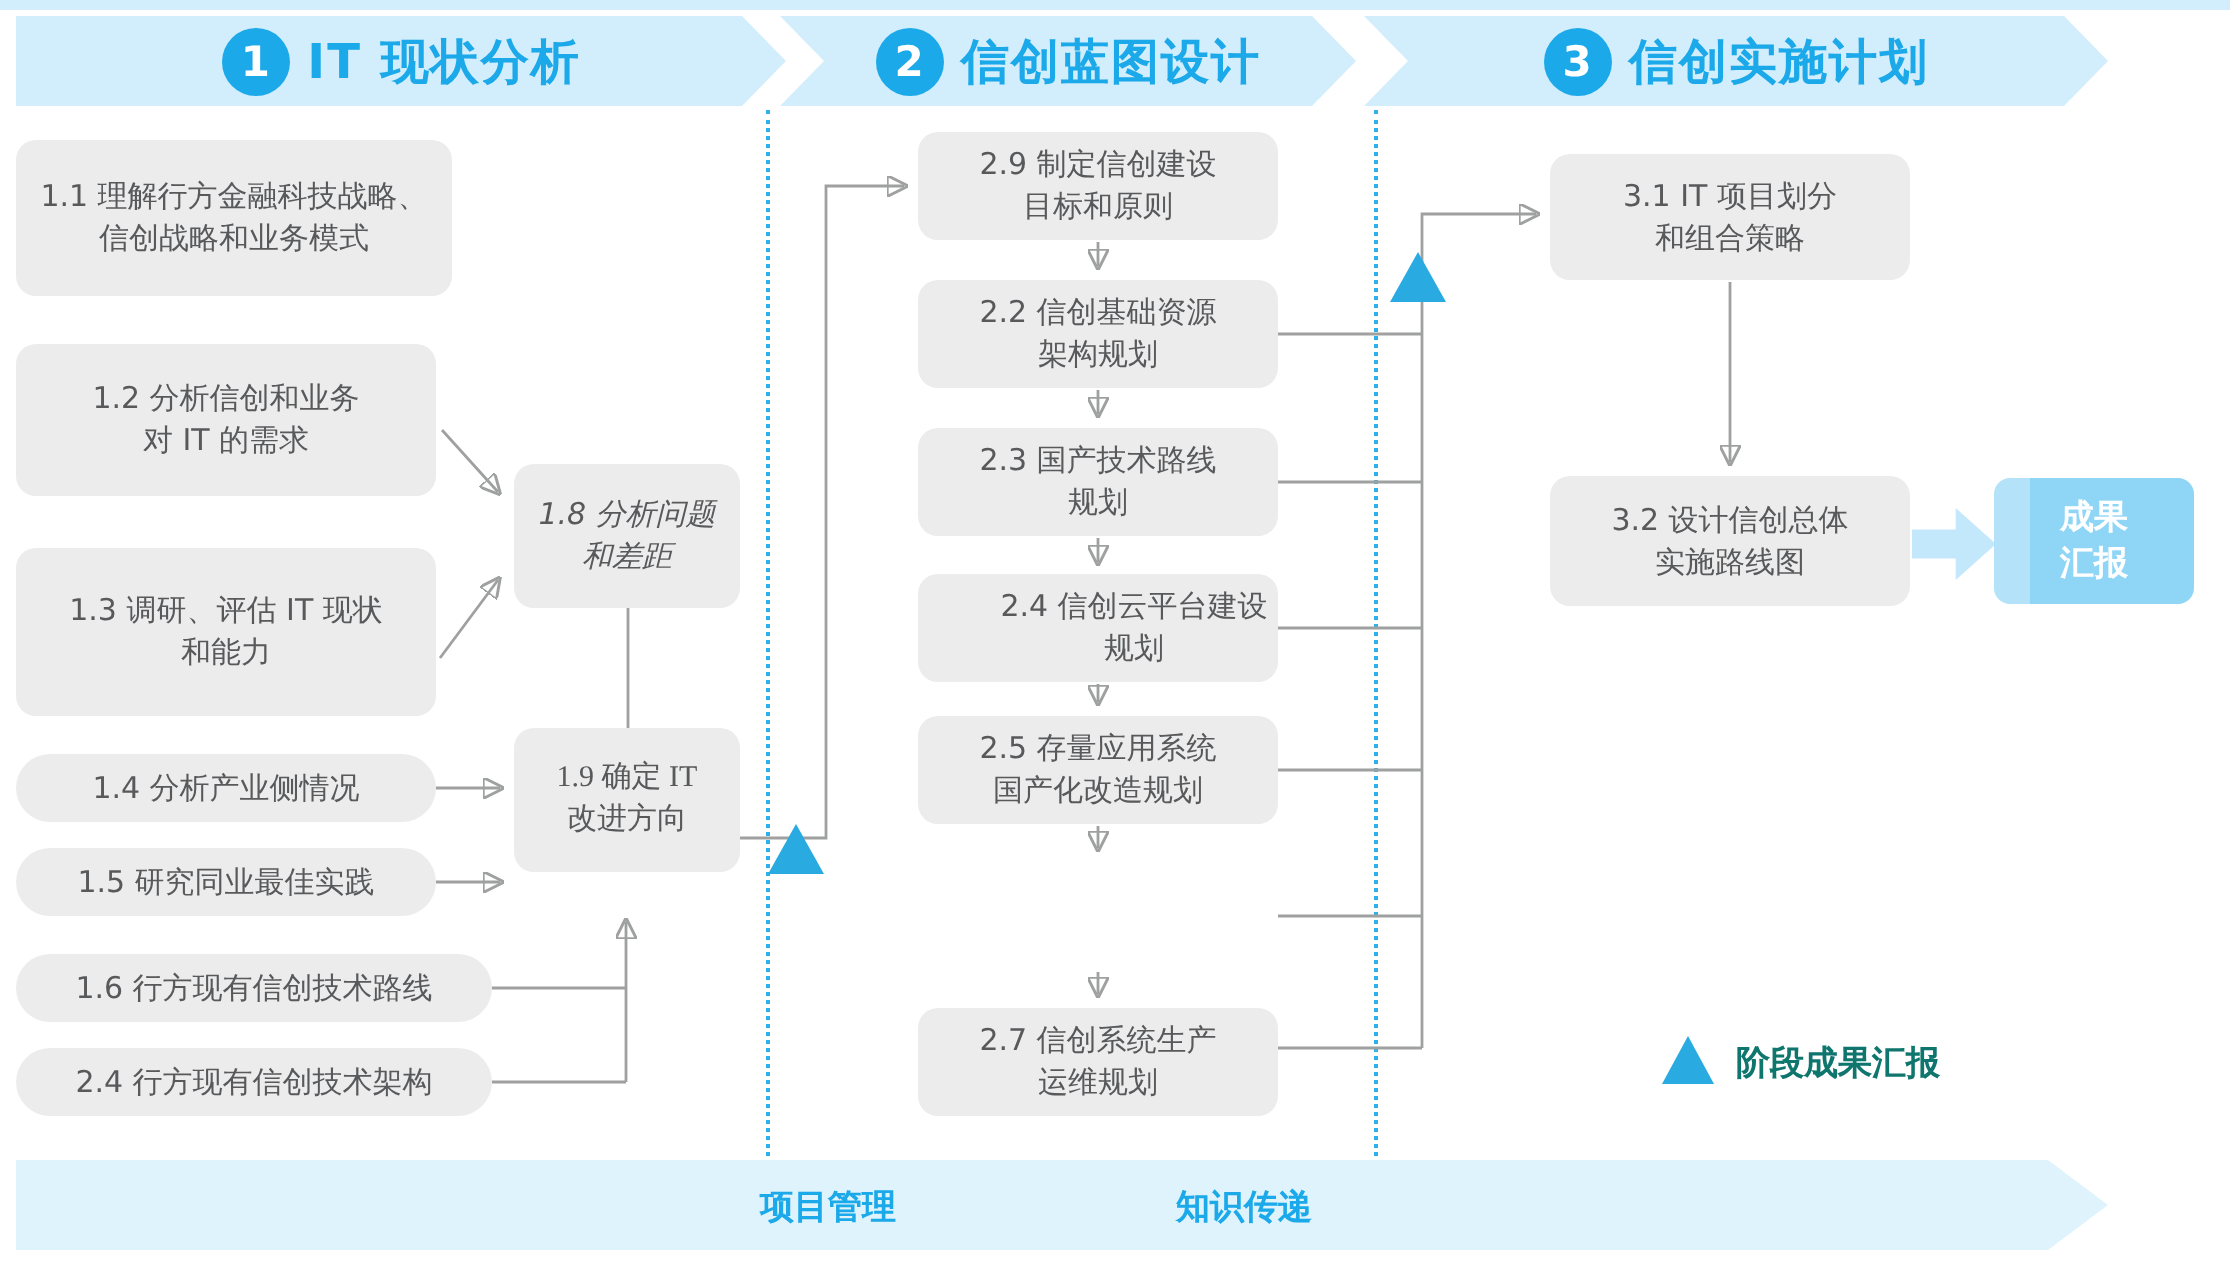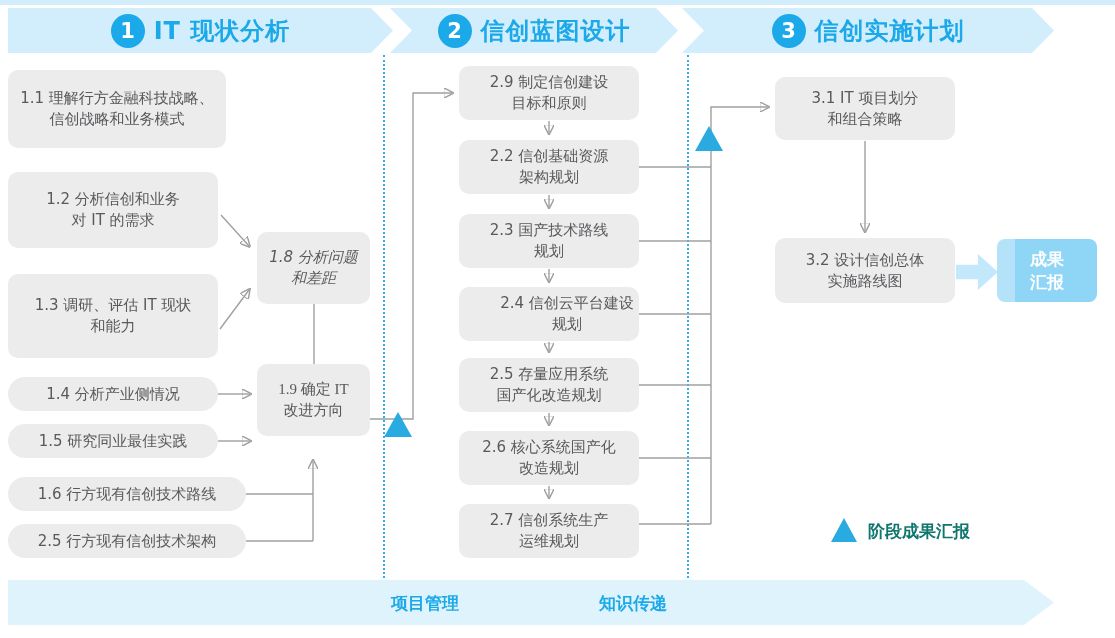--- a/index.html
+++ b/index.html
@@ -35,21 +35,21 @@
         background:linear-gradient(90deg,#B4E3F9 0px,#B4E3F9 18px,#8FD5F6 18px);
         color:#ffffff;font-weight:bold;font-size:17px;line-height:1.35;display:flex;align-items:center;
         justify-content:center;text-align:center;white-space:pre-line;}
 
   
   .legend-label{position:absolute;left:868px;top:520px;color:#0f766e;font-weight:bold;font-size:17px;white-space:nowrap;}
 
   
   .bottom-bar{position:absolute;left:8px;top:580px;width:1046px;height:45px;background:#DFF3FC;
         clip-path:polygon(0 0,calc(100% - 30px) 0,100% 50%,calc(100% - 30px) 100%,0 100%);}
-  .bottom-label{position:absolute;top:592px;color:#1BA9E9;font-weight:bold;font-size:17px;white-space:nowrap;margin-left:11px;}
+  .bottom-label{position:absolute;top:592px;color:#1BA9E9;font-weight:bold;font-size:17px;white-space:nowrap;}
 
   .connectors{position:absolute;left:0;top:0;}
   .connectors path{stroke:#9FA0A0;stroke-width:1.4;fill:none;}
 </style>
 </head>
 <body>
 
 <div class="canvas">
 
   <div class="top-strip"></div>
@@ -103,38 +103,36 @@
 
   <div class="tbox" style="left:8px;top:70px;width:218px;height:78px;">1.1 理解行方金融科技战略、
 信创战略和业务模式</div>
   <div class="tbox" style="left:8px;top:172px;width:210px;height:76px;">1.2 分析信创和业务
 对 IT 的需求</div>
   <div class="tbox" style="left:8px;top:274px;width:210px;height:84px;">1.3 调研、评估 IT 现状
 和能力</div>
   <div class="tbox pill" style="left:8px;top:377px;width:210px;height:34px;">1.4 分析产业侧情况</div>
   <div class="tbox pill" style="left:8px;top:424px;width:210px;height:34px;">1.5 研究同业最佳实践</div>
   <div class="tbox pill" style="left:8px;top:477px;width:238px;height:34px;">1.6 行方现有信创技术路线</div>
-  <div class="tbox pill" style="left:8px;top:524px;width:238px;height:34px;">2.5 行方现有信创技术架构</div>
+  <div class="tbox pill" style="left:8px;top:524px;width:238px;height:34px;">2.4 行方现有信创技术架构</div>
   <div class="tbox" style="left:257px;top:232px;width:113px;height:72px;font-style:italic;">1.8 分析问题
 和差距</div>
   <div class="tbox" style="left:257px;top:364px;width:113px;height:72px;font-family:Liberation Serif, serif;">1.9 确定 IT
 改进方向</div>
 
   <div class="tbox" style="left:459px;top:66px;width:180px;height:54px;">2.9 制定信创建设
 目标和原则</div>
   <div class="tbox" style="left:459px;top:140px;width:180px;height:54px;">2.2 信创基础资源
 架构规划</div>
   <div class="tbox" style="left:459px;top:214px;width:180px;height:54px;">2.3 国产技术路线
 规划</div>
   <div class="tbox" style="left:459px;top:287px;width:180px;height:54px;padding-left:40px;">2.4 信创云平台建设
 规划</div>
   <div class="tbox" style="left:459px;top:358px;width:180px;height:54px;">2.5 存量应用系统
 国产化改造规划</div>
-  <div class="tbox" style="left:459px;top:431px;width:180px;height:54px;">2.6 核心系统国产化
-改造规划</div>
   <div class="tbox" style="left:459px;top:504px;width:180px;height:54px;">2.7 信创系统生产
 运维规划</div>
 
   <div class="tbox" style="left:775px;top:77px;width:180px;height:63px;">3.1 IT 项目划分
 和组合策略</div>
   <div class="tbox" style="left:775px;top:238px;width:180px;height:65px;">3.2 设计信创总体
 实施路线图</div>
 
   <div class="result-arrow"></div>
   <div class="result-box">成果

